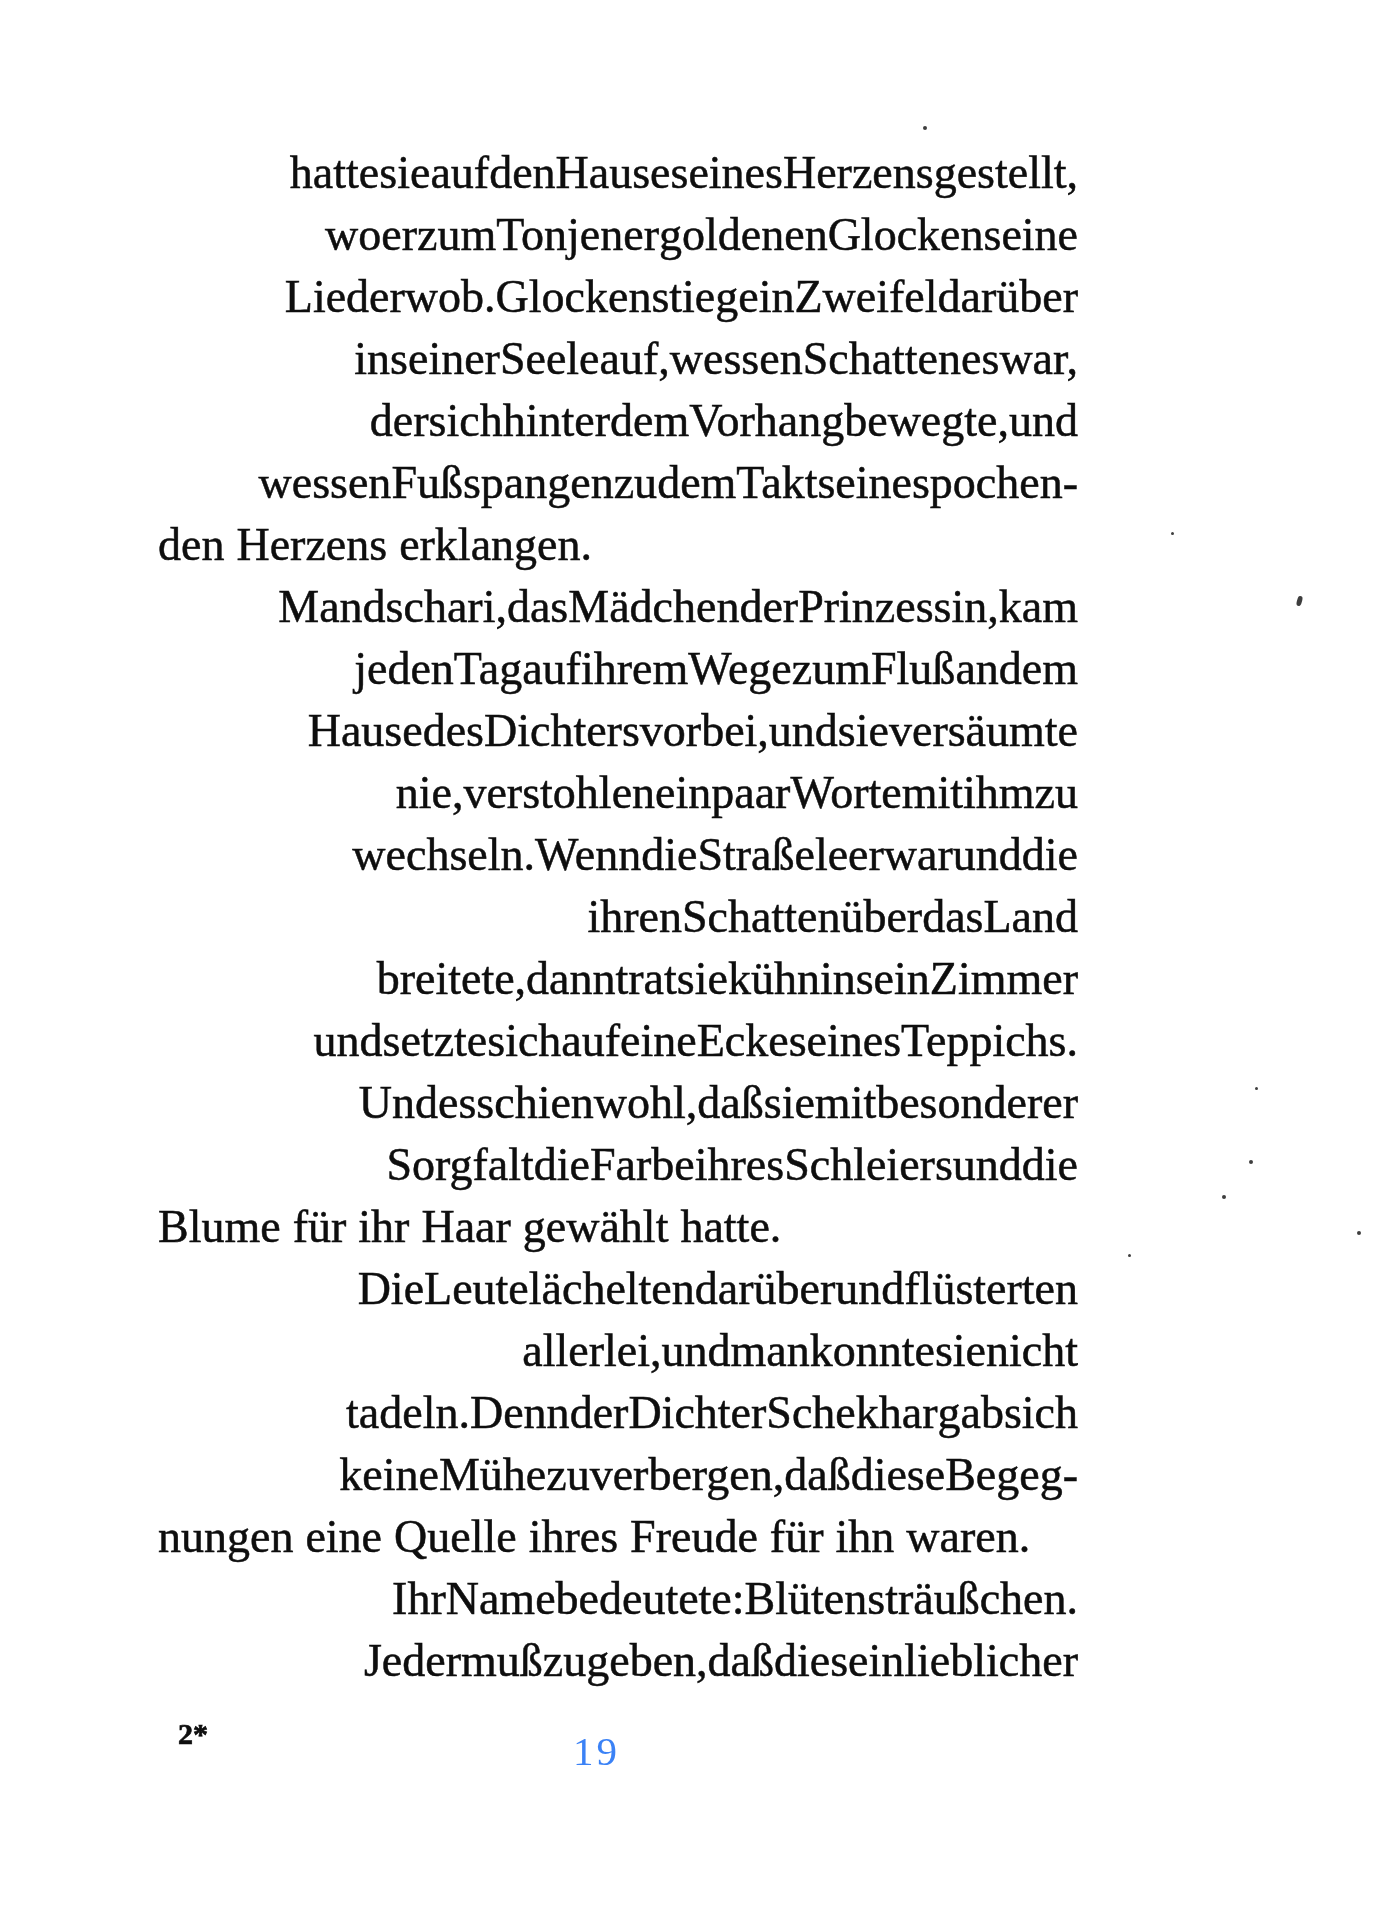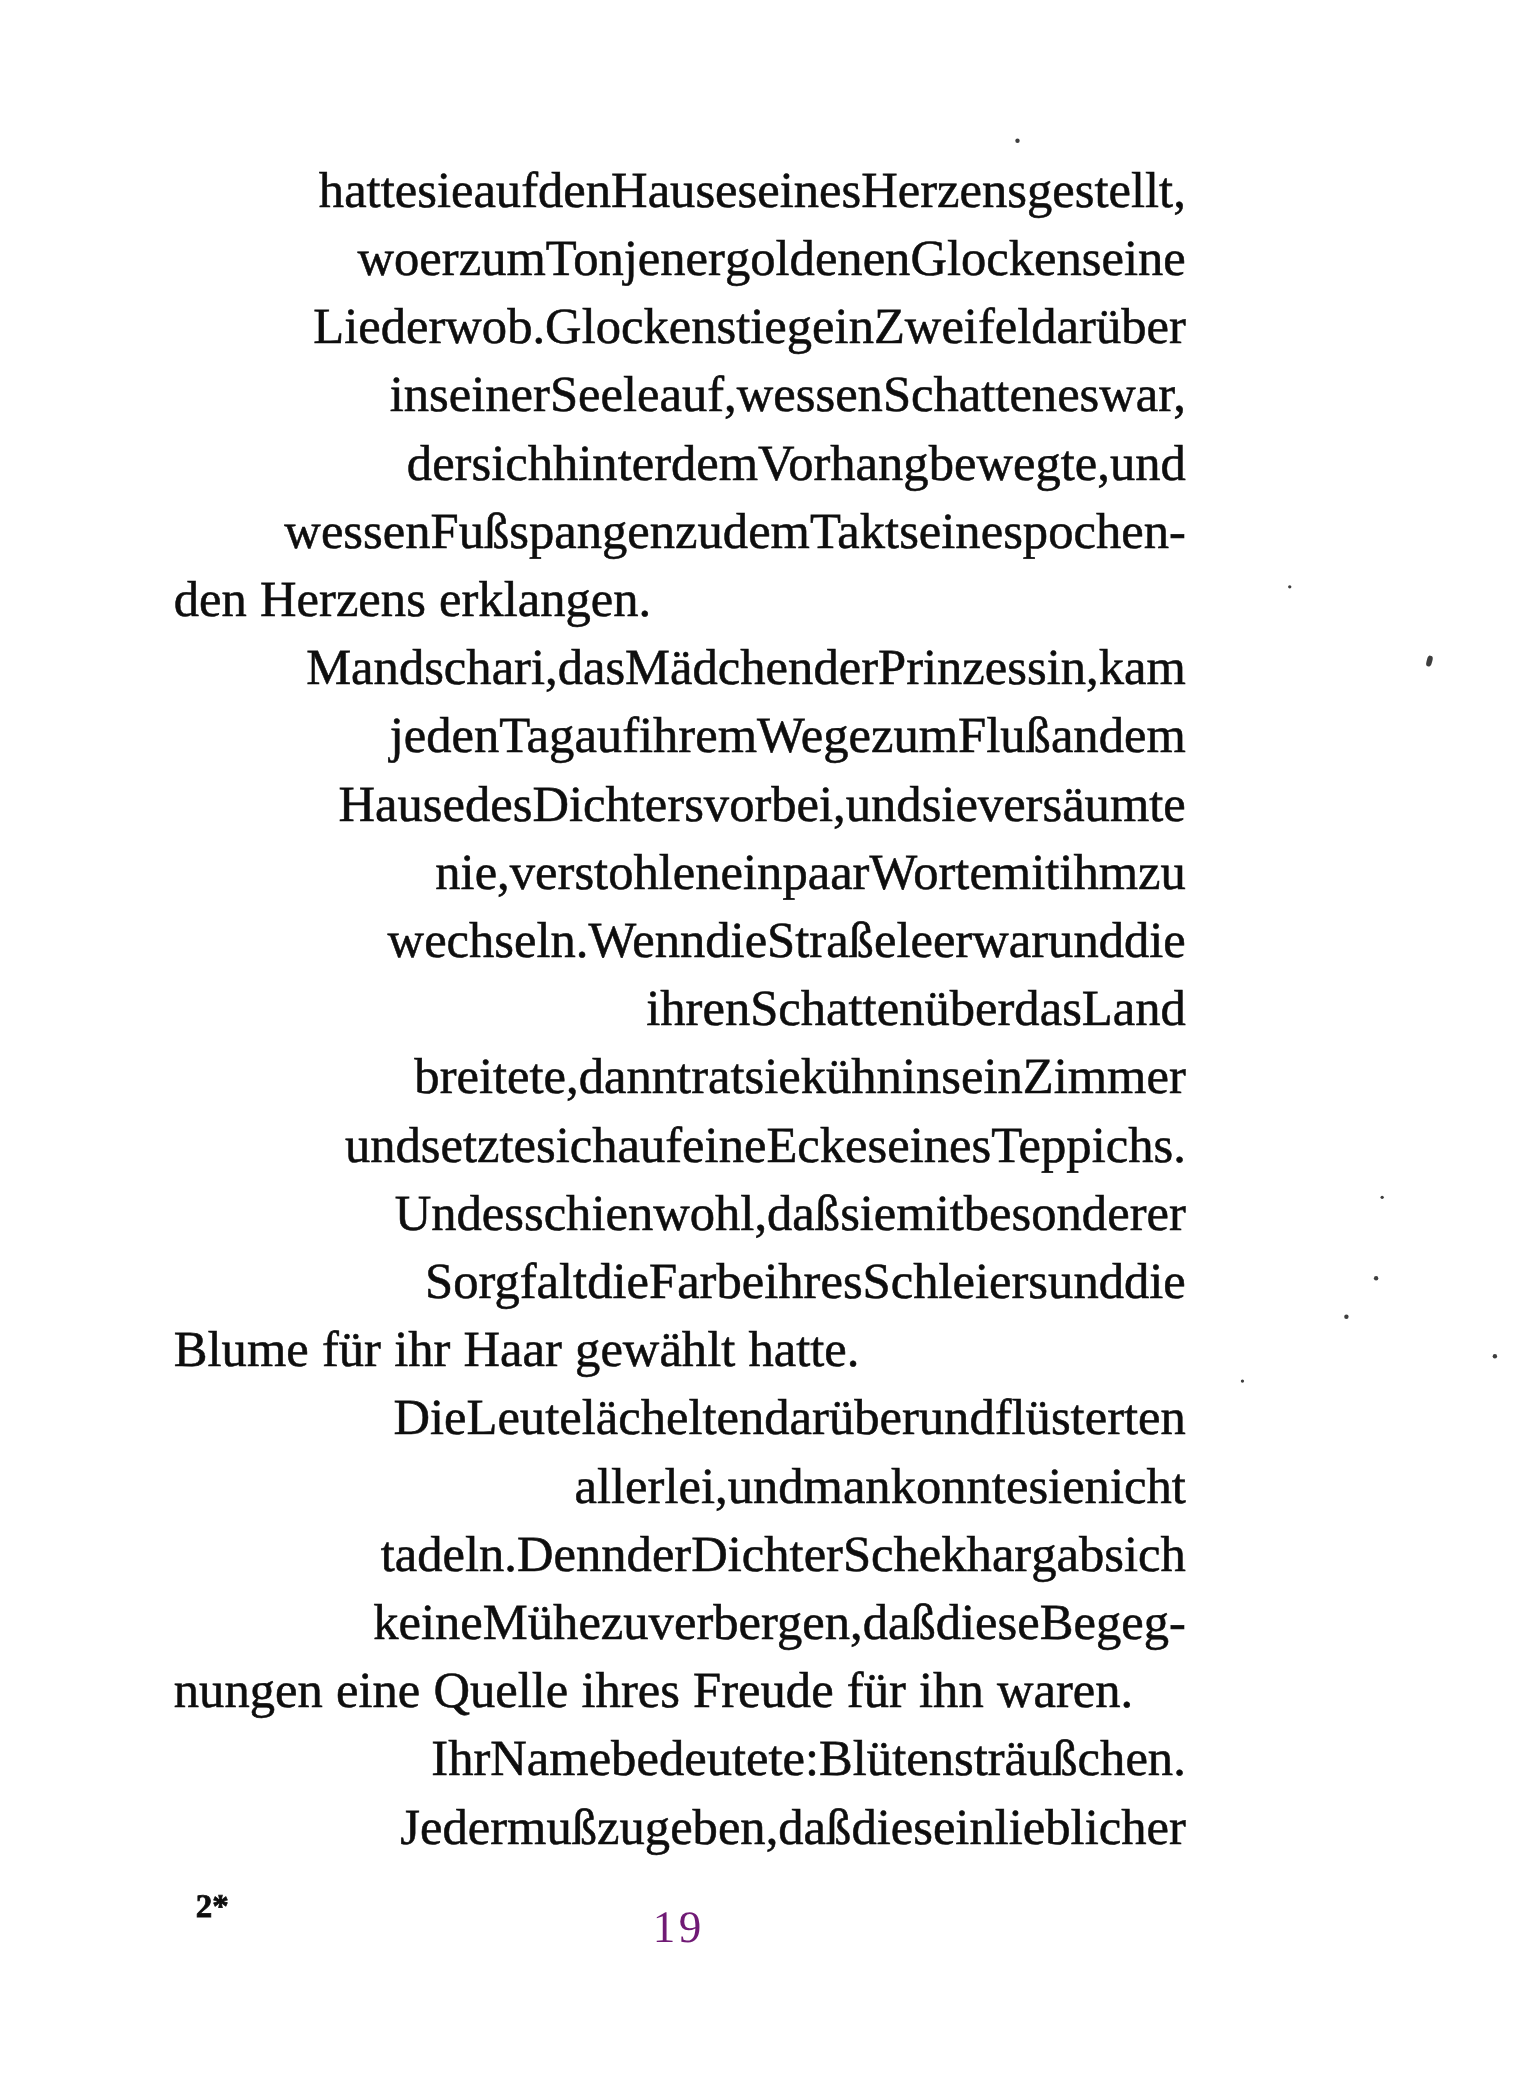--- a/index.html
+++ b/index.html
@@ -37,27 +37,27 @@
     position: absolute;
     left: 178px; top: 1719px;
     font-size: 30px;
     font-weight: bold;
     line-height: 1;
     color: #0e0e0e;
     -webkit-text-stroke: 0.7px #0e0e0e;
   }
   .pagenum {
     position: absolute;
-    left: 557px; top: 1731px;
+    left: 573px; top: 1731px;
     width: 120px;
-    text-align: center;
+    text-align: left;
     font-size: 41px;
     line-height: 1;
     letter-spacing: 3px;
-    color: #701a75;
+    color: #3b82f6;
     font-feature-settings: "onum" 1;
   }
   .speck {
     position: absolute;
     background: #1c1c1c;
     border-radius: 50%;
     opacity: 0.85;
   }
 </style>
 </head>

